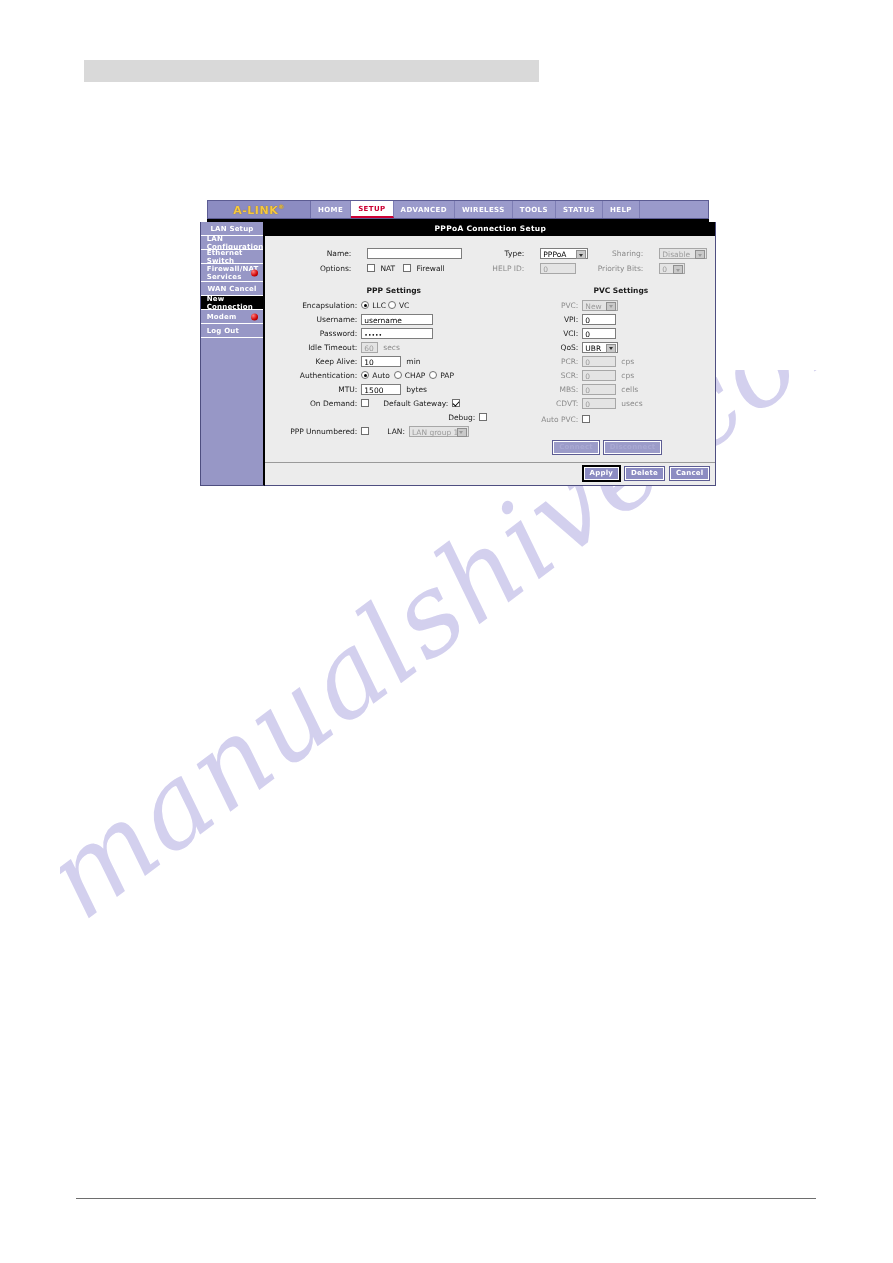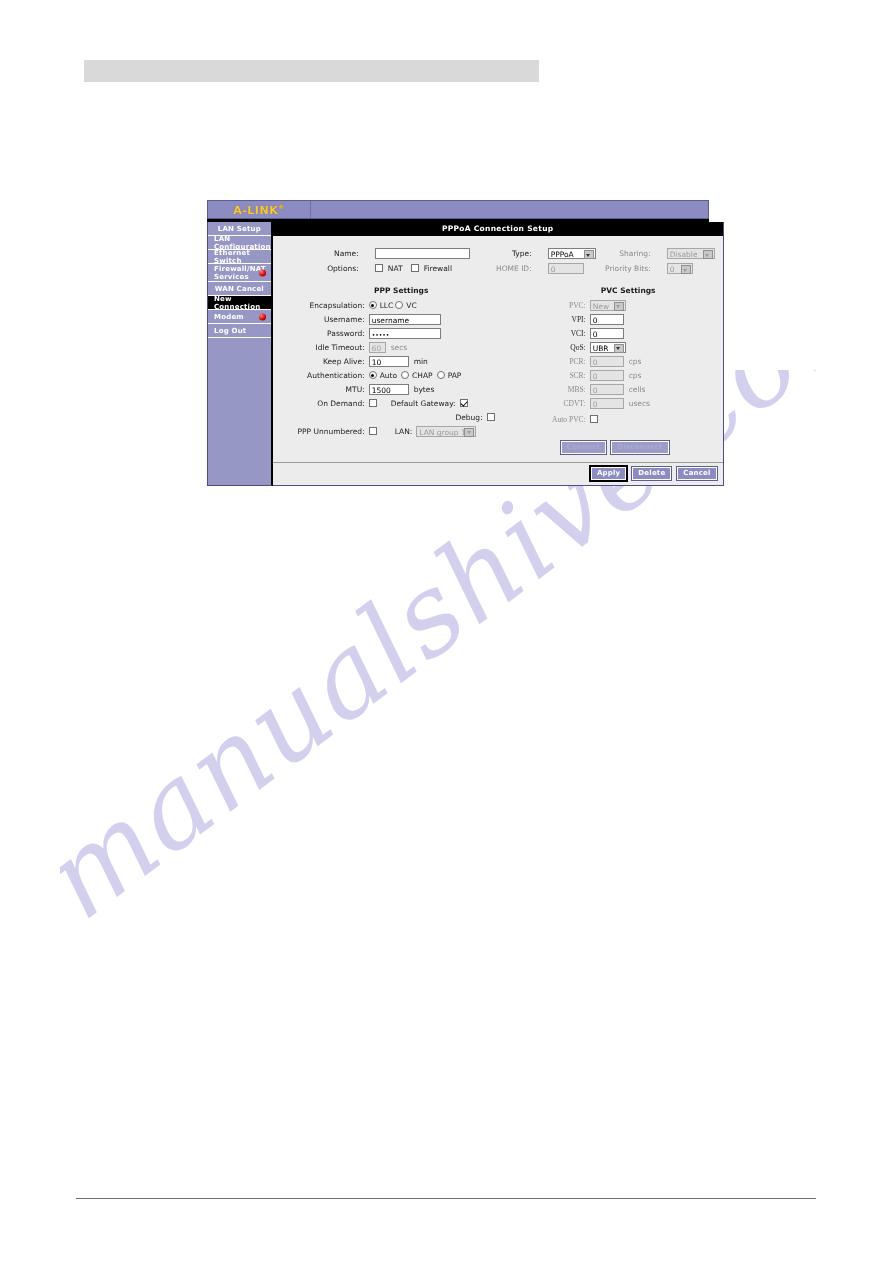--- a/index.html
+++ b/index.html
@@ -116,21 +116,21 @@
     border-bottom: 2px solid #cc0033;
   }
   .tab-filler { flex: 1; background: #9a9acb; }
 
   .divider-black {
     height: 3px;
     background: #000000;
   }
 
   
-  .shell { display: flex; }
+  .shell { display: flex; justify-content: center; }
 
   .sidebar {
     width: 102px;
     background: #9797c6;
     border-left: 1px solid #4e4e80;
     border-right: 2px solid #000000;
     border-bottom: 1px solid #4e4e80;
     min-height: 258px;
     box-sizing: border-box;
   }
@@ -351,21 +351,21 @@
   .frow {
     display: flex;
     align-items: center;
     height: 14px;
   }
   .frow .fl {
     width: 86px;
     text-align: right;
     padding-right: 4px;
   }
-  .pvcrow .fl { width: 46px; text-align: right; padding-right: 4px; font-family: Liberation Serif, serif; }
+  .pvcrow .fl { width: 46px; text-align: right; padding-right: 4px; }
 
   .unit { padding-left: 5px; }
 
   .connect-row {
     display: flex;
     justify-content: flex-end;
     padding: 3px 48px 4px 0;
   }
   .connect-row .btn { margin-left: 5px; }
 
@@ -385,20 +385,30 @@
 
 <div class="watermark">
   <span>manualshive.com</span>
 </div>
 
 <div class="router">
 
   <div class="topbar">
     <div class="brand">
       <span class="brand-text"><span>A-LINK</span><sup>®</sup></span>
+    </div>
+    <div class="tabs">
+      <div class="tab">HOME</div>
+      <div class="tab active">SETUP</div>
+      <div class="tab">ADVANCED</div>
+      <div class="tab">WIRELESS</div>
+      <div class="tab">TOOLS</div>
+      <div class="tab">STATUS</div>
+      <div class="tab">HELP</div>
+      <div class="tab-filler"></div>
     </div>
   </div>
 
   <div class="divider-black"></div>
 
   <div class="shell">
 
     <div class="sidebar">
       <div class="side-item header">
         <span>LAN Setup</span>
@@ -445,21 +455,21 @@
             <span class="sel dim" style="width:48px"><span>Disable</span><span class="arrow"></span></span>
           </div>
           <div class="row">
             <span class="lbl cell-lbl" style="width:78px">Options:</span>
             <span style="width:95px">
               <span class="cbx"></span>
               <span class="lbl" style="margin:0 6px 0 3px">NAT</span>
               <span class="cbx"></span>
               <span class="lbl" style="margin-left:3px">Firewall</span>
             </span>
-            <span class="lbl cell-lbl dim" style="width:62px">HOME ID:</span>
+            <span class="lbl cell-lbl dim" style="width:62px">HELP ID:</span>
             <span class="txt dim" style="width:36px">0</span>
             <span class="lbl cell-lbl dim" style="width:67px">Priority Bits:</span>
             <span class="sel dim" style="width:26px"><span>0</span><span class="arrow"></span></span>
           </div>
         </div>
 
         <div class="section-heads">
           <div class="col-ppp" style="text-align:center">
             <span class="sec-head">PPP Settings</span>
           </div>

